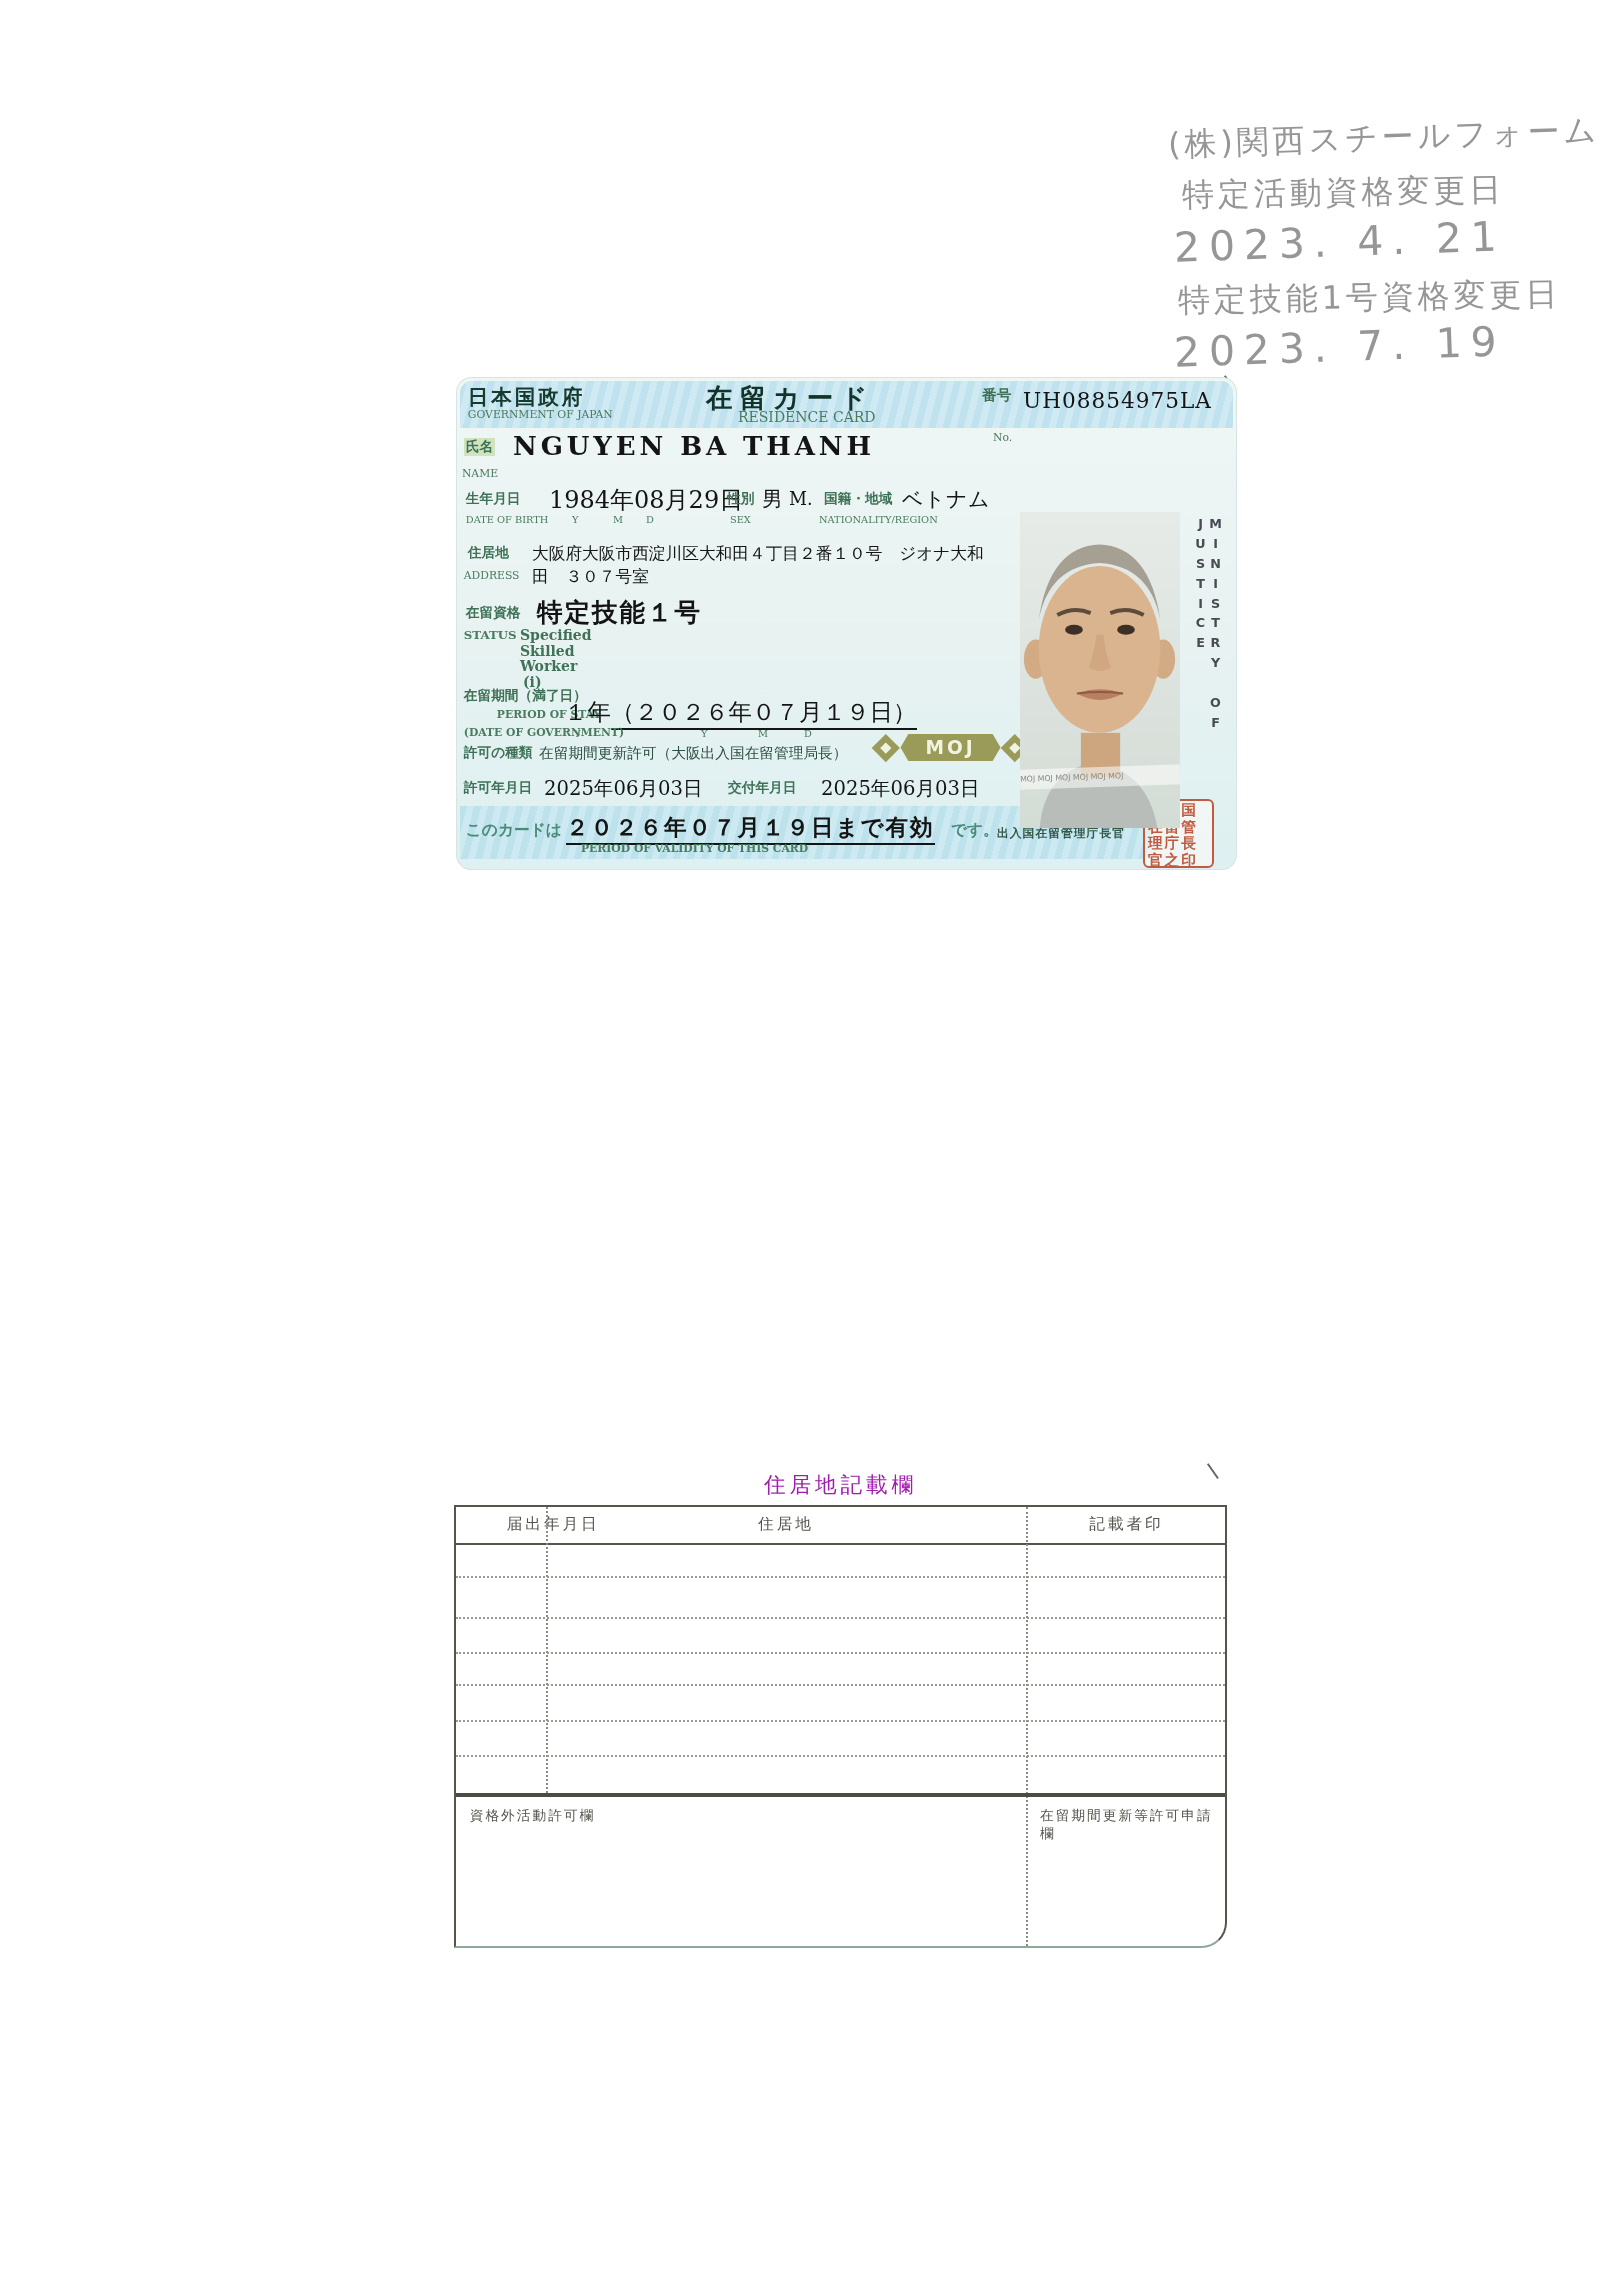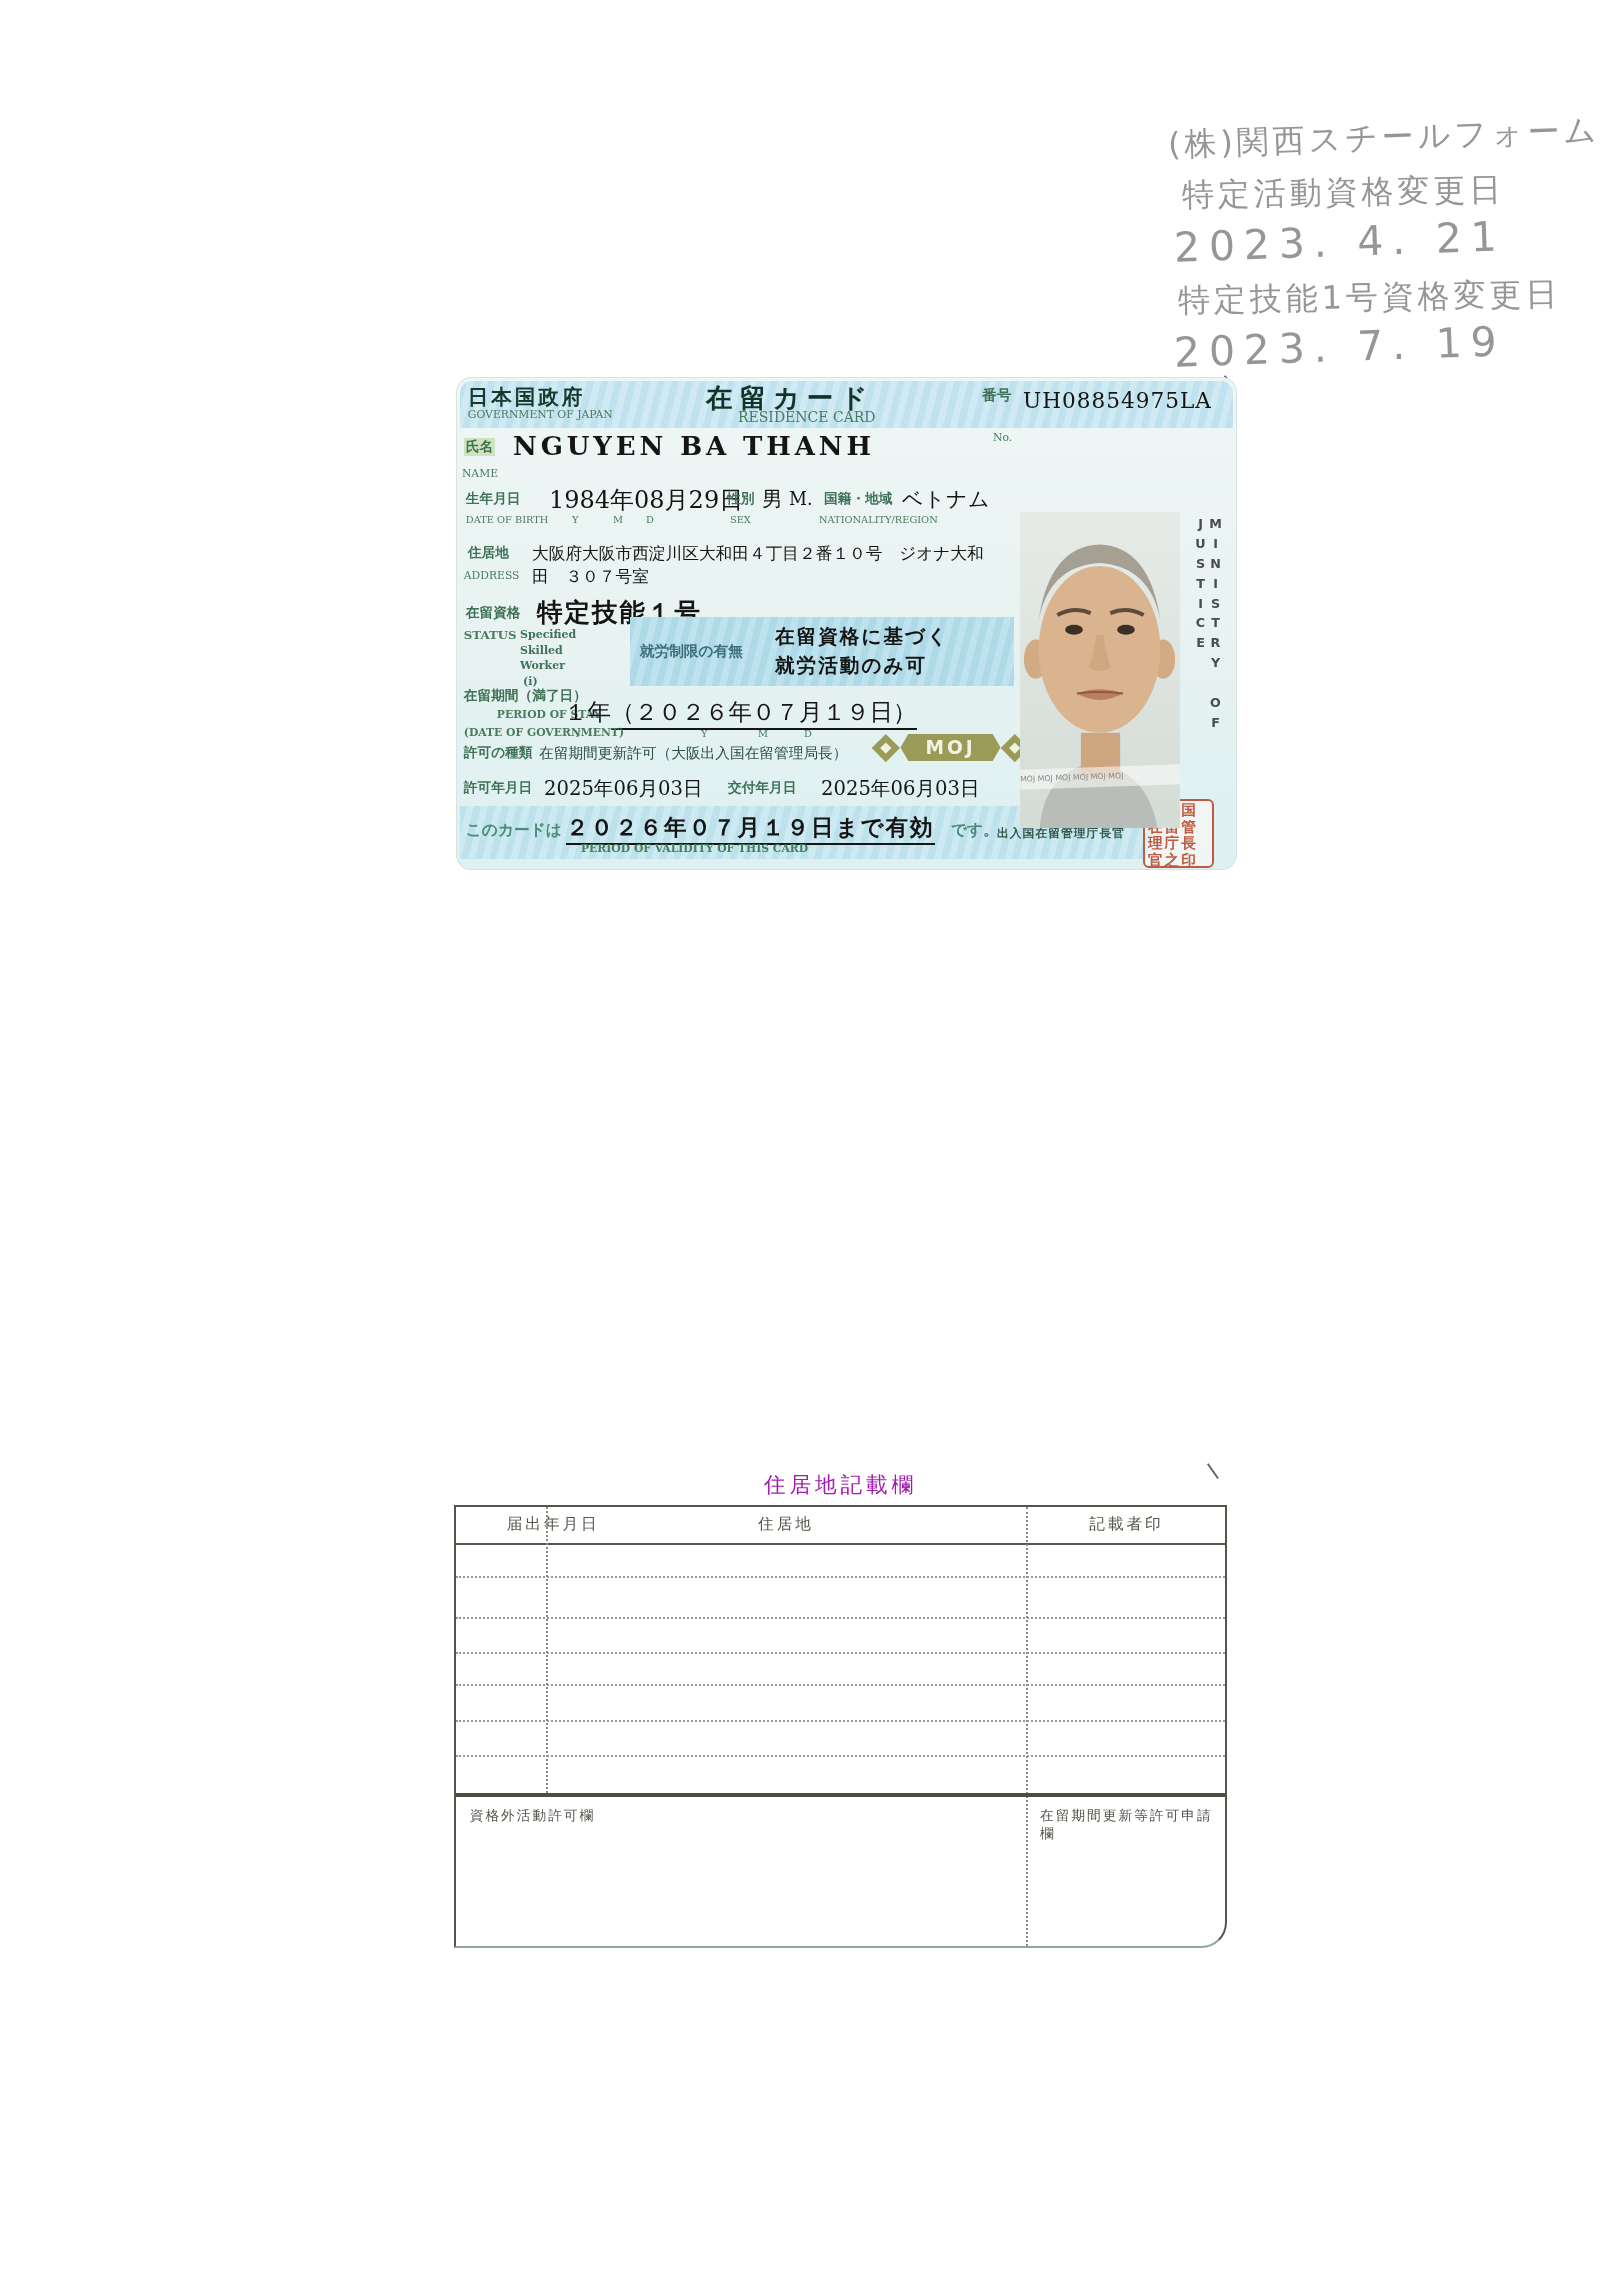--- a/index.html
+++ b/index.html
@@ -34,21 +34,21 @@
     background:repeating-linear-gradient(104deg,#bde2ec 0 6.9px,#cdeaf2 6.9px 13.7px);
   }
   .lblg { color:#3f7257; font-weight:bold; }
   .lblen { color:#4a7b5e; font-family:"DejaVu Serif",serif; }
   .val { color:#141414; }
   .gov-jp { font-size:20.6px; letter-spacing:2.9px; color:#153a2e; font-weight:bold; }
   .title-jp { font-size:26.5px; letter-spacing:6.9px; color:#12332a; font-weight:bold; }
   .name-val { font-size:26px; letter-spacing:3.9px; font-weight:bold; }
   .namelbl-bg { background:#cfe4bd; padding:0 2px; }
   .status-big { font-size:25.5px; letter-spacing:2px; font-weight:bold; }
-  .status-en { color:#3f7257; font-size:11px; line-height:14.7px; font-weight:bold; white-space:pre; }
+  .status-en { color:#3f7257; font-size:14px; line-height:14.7px; font-weight:bold; white-space:pre; }
   .workbox {
     position:absolute; left:174px; top:240px; width:384px; height:69px;
     background:repeating-linear-gradient(104deg,#aeda e8 0, #aedae8 0 6.9px,#bfe4ef 6.9px 13.7px);
     background:repeating-linear-gradient(104deg,#aedae8 0 6.9px,#bee3ee 6.9px 13.7px);
   }
   .workbox-label { position:absolute; left:9.8px; top:24.5px; font-size:14.7px; color:#3d6e7e; font-weight:bold; }
   .workbox-v1 { position:absolute; left:145px; top:5.9px; font-size:19.6px; font-weight:bold; letter-spacing:2px; }
   .workbox-v2 { position:absolute; left:145px; top:35px; font-size:19.6px; font-weight:bold; letter-spacing:2px; }
   .underline { border-bottom:2px solid #141414; }
   .moj {
@@ -154,25 +154,20 @@
   <div class="abs val" style="left:76px; top:188px; font-size:16.7px;">田　３０７号室</div>
 
   <div class="abs lblg" style="left:9.8px; top:227px; font-size:13.7px;">在留資格</div>
   <div class="abs val status-big" style="left:81px; top:218px;">特定技能１号</div>
   <div class="abs lblen" style="left:7.8px; top:251px; font-size:11.8px; font-weight:bold;">STATUS</div>
   <div class="abs status-en" style="left:64px; top:251px;">Specified</div>
   <div class="abs status-en" style="left:64px; top:267px;">Skilled</div>
   <div class="abs status-en" style="left:64px; top:282px;">Worker</div>
   <div class="abs status-en" style="left:67px; top:298px;">(i)</div>
 
-  <div class="workbox">
-    <div class="workbox-label">就労制限の有無</div>
-    <div class="workbox-v1 val">在留資格に基づく</div>
-    <div class="workbox-v2 val">就労活動のみ可</div>
-  </div>
 
   <div class="abs lblg" style="left:7.8px; top:310px; font-size:13.7px;">在留期間（満了日）</div>
   <div class="abs lblen" style="left:7.8px; top:331px; font-size:10.8px; font-weight:bold;margin-left:33px;">PERIOD OF STAY</div>
   <div class="abs val" style="left:108px; top:319px; font-size:23.5px;">１年</div>
   <div class="abs val underline" style="left:155px; top:319px; font-size:23.5px;">（２０２６年０７月１９日）</div>
   <div class="abs lblen" style="left:7.8px; top:349px; font-size:10.8px; font-weight:bold;">(DATE OF GOVERNMENT)</div>
   <div class="abs lblen" style="left:118px; top:351px; font-size:9.8px;">Y</div>
   <div class="abs lblen" style="left:245px; top:351px; font-size:9.8px;">Y</div>
   <div class="abs lblen" style="left:302px; top:351px; font-size:9.8px;">M</div>
   <div class="abs lblen" style="left:348px; top:351px; font-size:9.8px;">D</div>

